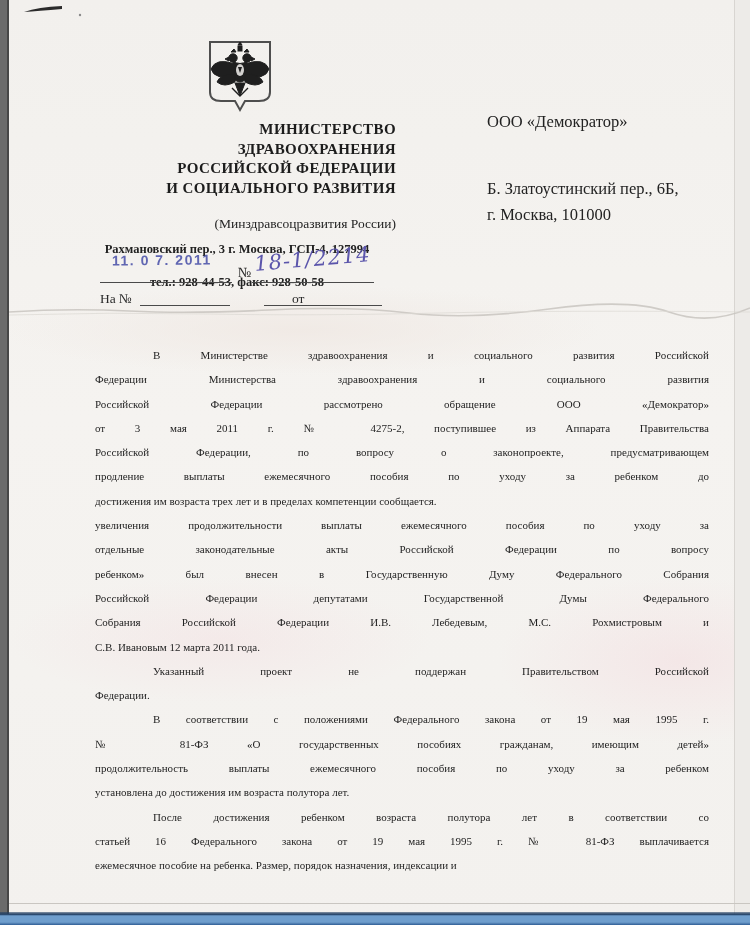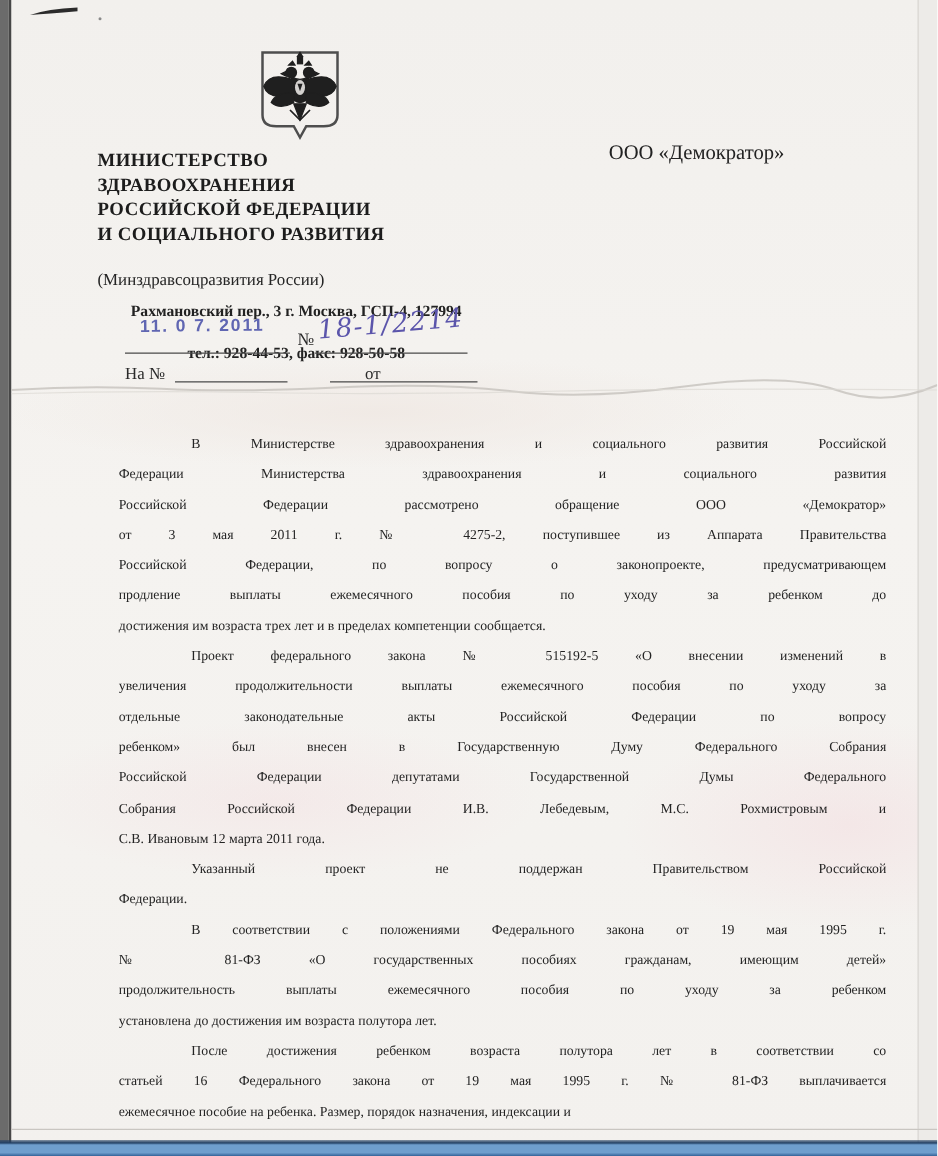--- a/index.html
+++ b/index.html
@@ -18,21 +18,21 @@
   
   .edge-left{position:absolute;left:0;top:0;width:7px;height:925px;background:#6b6b6b;}
   .edge-left2{position:absolute;left:7px;top:0;width:2px;height:925px;background:#474747;}
   .edge-right-shade{position:absolute;left:735px;top:0;width:15px;height:925px;background:#edebe8;}
   .edge-right-line{position:absolute;left:734px;top:0;width:1px;height:925px;background:#d8d5d1;}
   .page-bottom-line{position:absolute;left:9px;right:0;top:903px;height:1px;background:#c9c6c1;}
   .frame-bottom{position:absolute;left:0;right:0;bottom:0;height:13px;
     background:linear-gradient(180deg,#24416485 0%,#234064 18%,#6f9ecd 30%,#6f9ecd 78%,#2f5d94 100%);}
   
   .emblem{position:absolute;left:198px;top:38px;width:84px;height:80px;}
-  .ministry{position:absolute;left:78px;top:120px;width:318px;text-align:left;}
+  .ministry{position:absolute;left:78px;top:120px;width:318px;text-align:right;}
   .ministry .mline{font-weight:bold;font-size:15px;line-height:19.5px;letter-spacing:.4px;color:#1c1c1c;}
   .ministry .mshort{font-size:13.5px;line-height:18px;margin-top:17px;color:#252525;}
   .addr{position:absolute;left:78px;top:225px;width:318px;text-align:center;}
   .addr div{font-weight:bold;font-size:12.5px;line-height:16.5px;color:#222;margin-top:16px;}
   .stamp-date{position:absolute;left:112px;top:252px;
     font-family:"Liberation Sans",sans-serif;font-weight:bold;font-size:14px;
     letter-spacing:1.5px;color:#6066b2;transform:rotate(-.6deg);}
   .rule{position:absolute;height:0;border-bottom:1.5px solid #4a4a4a;}
   .rule.r1{left:100px;top:282px;width:132px;}
   .rule.r2{left:252px;top:282px;width:122px;}
@@ -117,31 +117,34 @@
   <div class="rule r3"></div>
   <div class="ot-label">от</div>
   <div class="rule r4"></div>
 
   <svg class="tear" viewBox="0 0 741 22" preserveAspectRatio="none">
     <path d="M0 12 Q60 8 120 11 T260 10 T400 13 T540 9 T660 12 T741 8" fill="none" stroke="#c6c2bd" stroke-width="1.6" opacity="0.8"></path>
     <path d="M0 15 Q100 12 200 14 T430 13 T741 12" fill="none" stroke="#dcd8d3" stroke-width="1" opacity="0.7"></path>
   </svg>
 
   <div class="recipient-name">ООО «Демократор»</div>
+  <div class="recipient-addr">
+    <div>Б. Златоустинский пер., 6Б,</div>
+    <div>г. Москва, 101000</div>
+  </div>
 
   <div class="bodytext">
     <div class="bline first">В Министерстве здравоохранения и социального развития Российской</div>
     <div class="bline">Федерации Министерства здравоохранения и социального развития</div>
     <div class="bline">Российской Федерации рассмотрено обращение ООО «Демократор»</div>
     <div class="bline">от 3 мая 2011 г. № 4275-2, поступившее из Аппарата Правительства</div>
     <div class="bline">Российской Федерации, по вопросу о законопроекте, предусматривающем</div>
     <div class="bline">продление выплаты ежемесячного пособия по уходу за ребенком до</div>
     <div class="bline endp">достижения им возраста трех лет и  в пределах компетенции сообщается.</div>
 
-    <div class="bline first">Проект федерального закона № 515192-5 «О внесении изменений в</div>
     <div class="bline">увеличения продолжительности выплаты ежемесячного пособия по уходу за</div>
     <div class="bline">отдельные законодательные акты Российской Федерации  по вопросу</div>
     <div class="bline">ребенком» был внесен в Государственную Думу Федерального Собрания</div>
     <div class="bline">Российской Федерации депутатами Государственной Думы Федерального</div>
     <div class="bline">Собрания Российской Федерации  И.В. Лебедевым, М.С. Рохмистровым  и</div>
     <div class="bline endp">С.В. Ивановым 12 марта 2011 года.</div>
 
     <div class="bline first">Указанный проект не поддержан Правительством Российской</div>
     <div class="bline endp">Федерации.</div>
 

